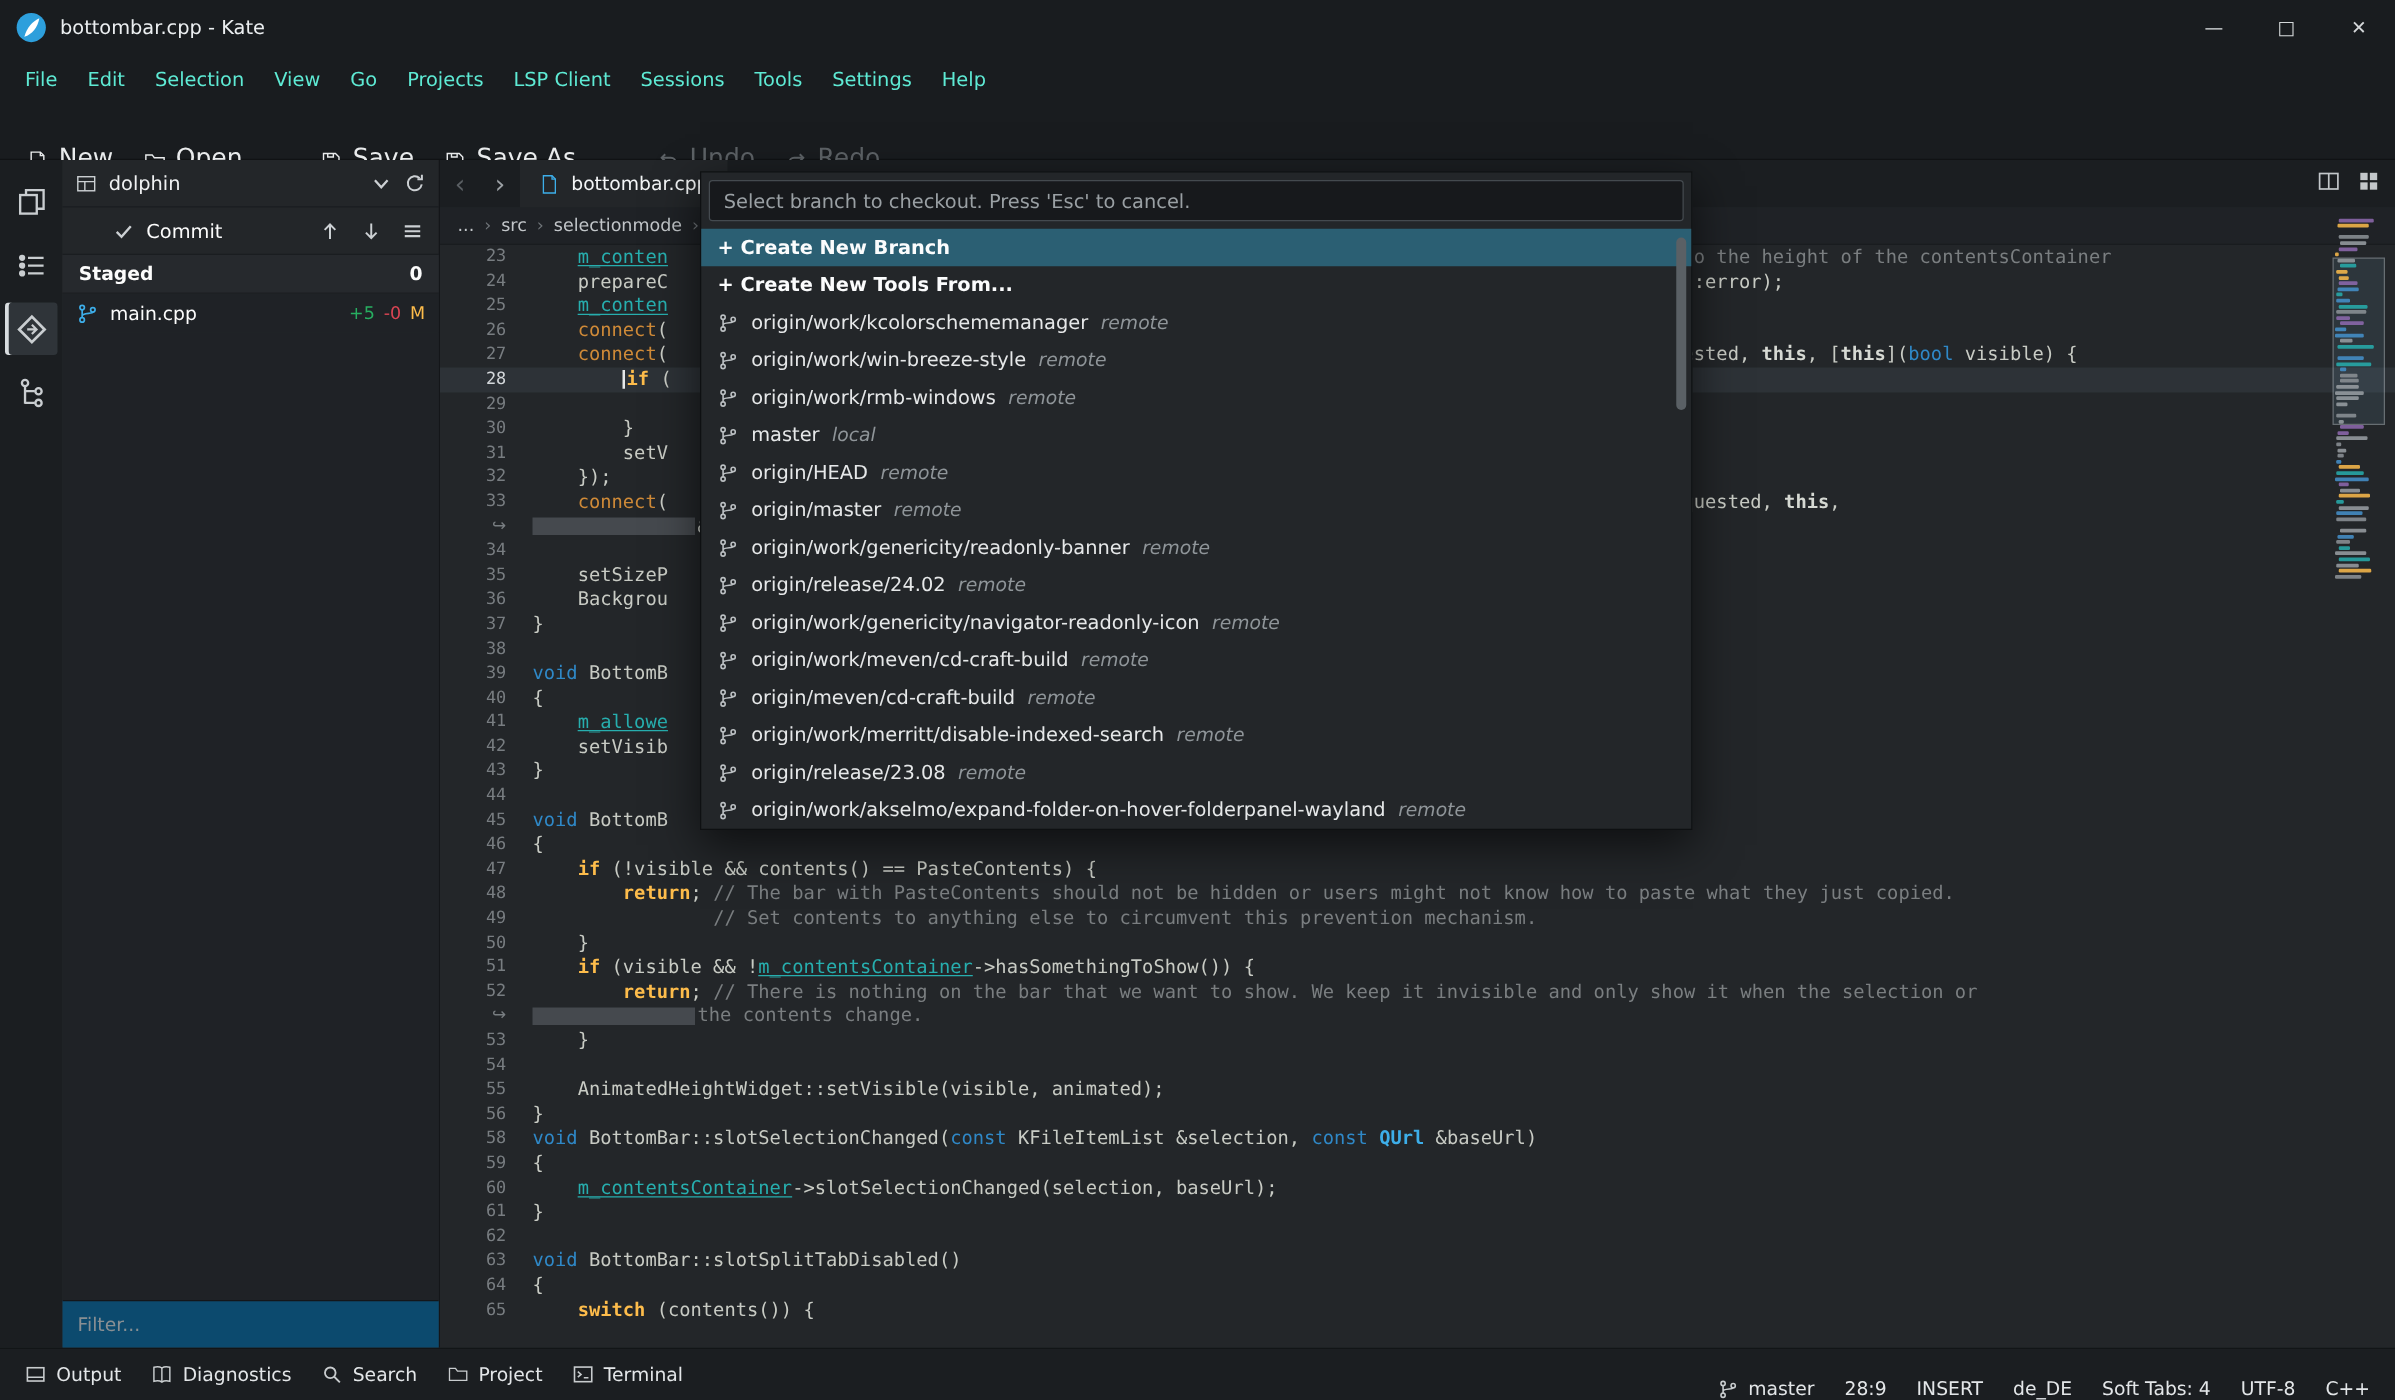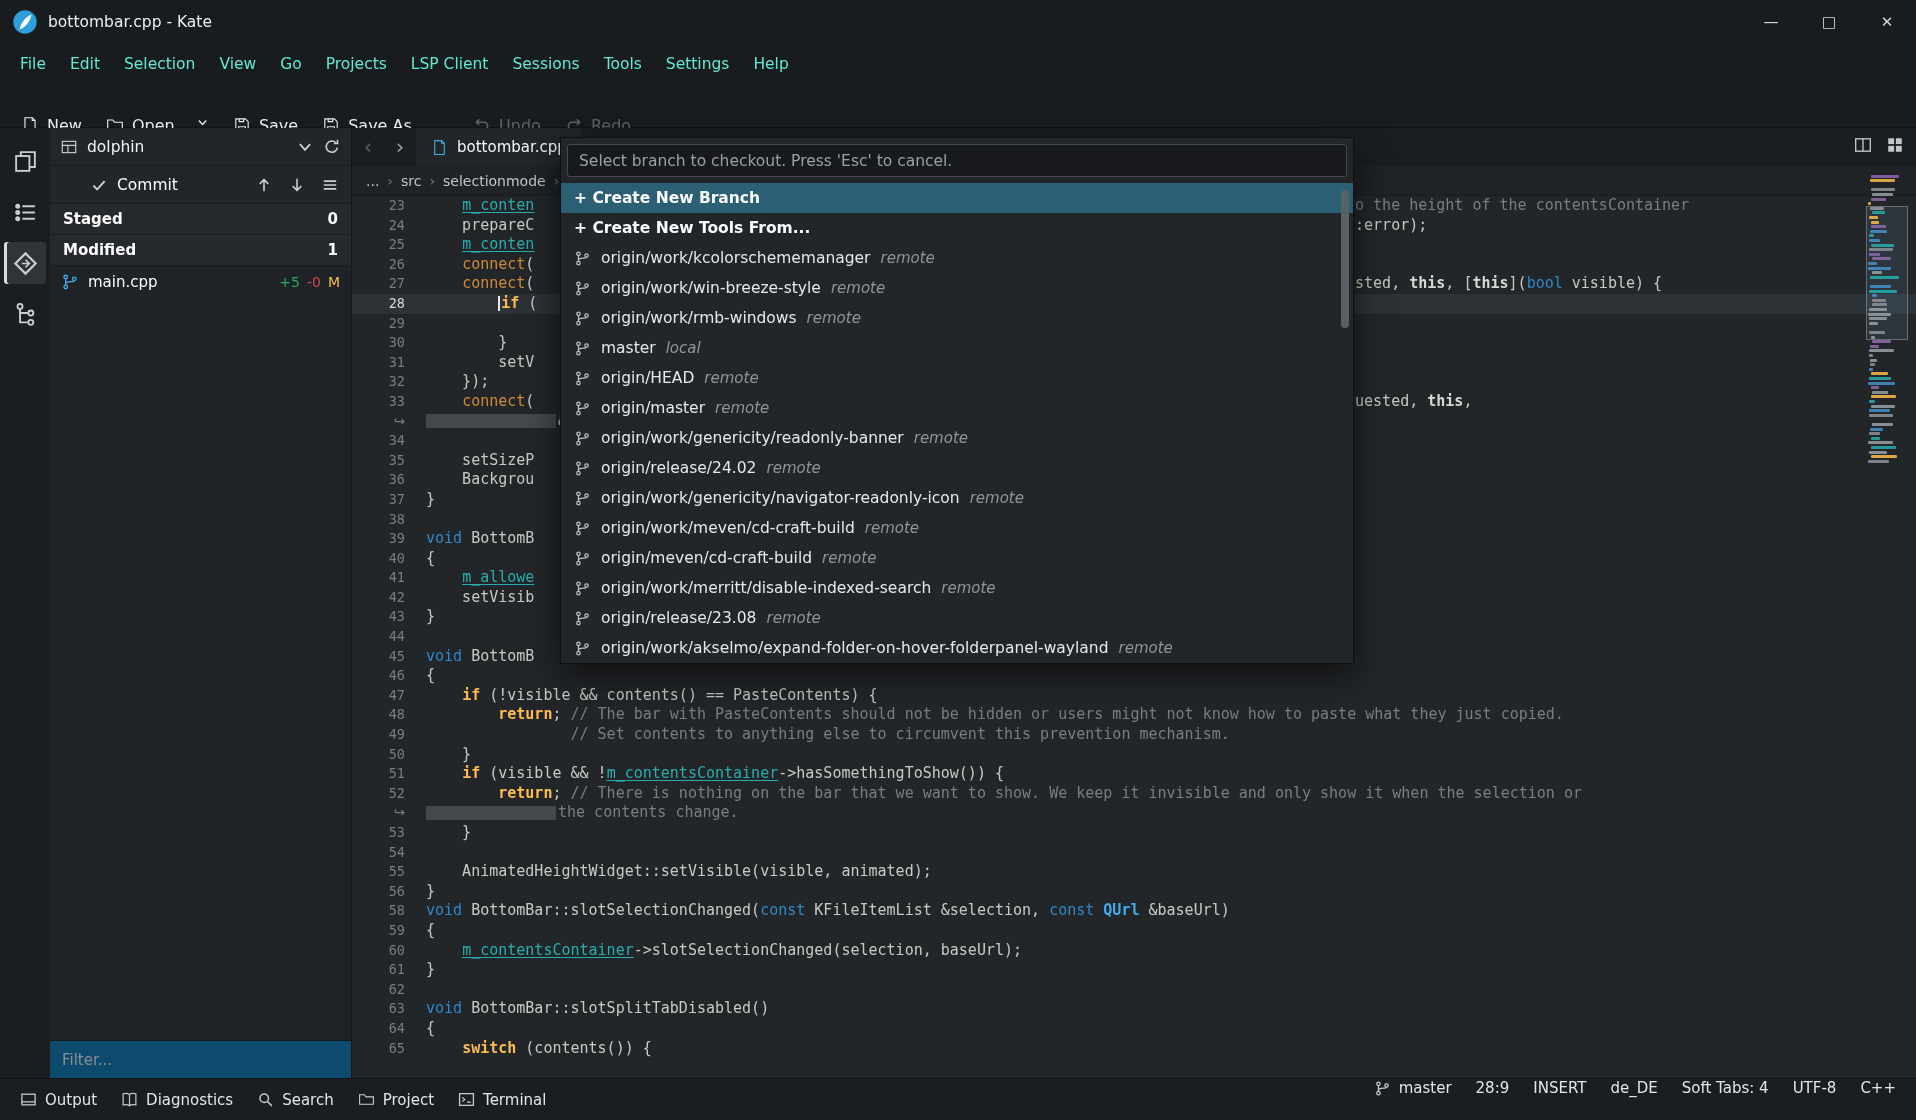--- a/index.html
+++ b/index.html
@@ -15,22 +15,22 @@
   .winbtn { width:58px; height:100%; display:flex; align-items:center; justify-content:center;
     font-size:15px; color:#d4d7d9; }
 
   
   .menubar { height:40px; display:flex; align-items:center; background:#191c1f; padding-left:8px; }
   .menu-item { padding:0 12px; line-height:40px; font-size:15.5px; color:#5eead4; }
 
   
   .toolbar { height:44px; display:flex; align-items:center; background:#191c1f;
     padding-left:10px; gap:2px; border-bottom:1px solid #101214; }
-  .tb-btn { display:flex; align-items:flex-start; gap:8px; padding:7px 11px; border-radius:3px;
-    color:#e9ebec; font-size:16px;margin-top:40px; }
+  .tb-btn { display:flex; align-items:flex-end; gap:8px; padding:7px 11px; border-radius:3px;
+    color:#e9ebec; font-size:20px;margin-top:40px; }
   .tb-btn.gap { margin-left:22px; }
   .tb-btn.disabled { color:#5d6266; }
   .tb-btn span[data-icon] { display:flex; }
   .tb-btn svg { width:18px; height:18px; }
   .tb-chev svg { width:13px !important; height:13px !important; margin-left:-2px; }
 
   
   .main { display:flex; height:950px; position:relative; background:#232629; }
 
   .iconstrip { width:50px; background:#1b1e21; padding-top:12px; display:flex;
@@ -129,21 +129,21 @@
   .prow.action { font-weight:bold; color:#fbfcfd; }
   .prow.selected { background:#2b5f73; }
   .prow .picon { display:flex; color:#bcc0c3; flex:0 0 auto; }
   .prow svg { width:17px; height:17px; }
   .prow .tag { font-style:italic; color:#8f9599; font-size:15px; }
   .popup-scroll { position:absolute; right:4px; top:52px; width:8px; height:138px;
     background:#5a6065; border-radius:4px; }
 
   
   .statusbar { height:42px; background:#1b1e21; border-top:1px solid #111315;
-    display:flex; align-items:flex-start; padding:0 8px; font-size:15px; }
+    display:flex; align-items:flex-end; padding:0 8px; font-size:15px; }
   .sb-item { display:flex; align-items:center; gap:8px; padding:0 12px; height:100%;
     color:#e3e6e8; }
   .sb-item span[data-icon] { display:flex; color:#c8ccce; }
   .sb-item svg { width:17px; height:17px; }
   .sb-right { margin-left:auto; display:flex; }
 </style>
 </head>
 <body>
 
 <div class="titlebar">
@@ -322,24 +322,20 @@
         <span class="gp-ic" data-icon="burger">
             <svg viewBox="0 0 16 16" fill="none" stroke="currentColor" stroke-width="1.5">
               <path d="M2.5 4.5h11M2.5 8h11M2.5 11.5h11"></path>
             </svg>
           </span>
       </div>
     </div>
     <div class="gp-sec">
       <span>Staged</span>
       <span class="cnt">0</span>
-    </div>
-    <div class="gp-sec">
-      <span>Modified</span>
-      <span class="cnt">1</span>
     </div>
     <div class="gp-file">
       <span class="gp-ic" data-icon="branch">
           <svg viewBox="0 0 16 16" fill="none" stroke="currentColor" stroke-width="1.2">
             <circle cx="4.2" cy="3.6" r="1.6"></circle>
             <circle cx="4.2" cy="12.4" r="1.6"></circle>
             <circle cx="11.8" cy="5.2" r="1.6"></circle>
             <path d="M4.2 5.2v5.6M4.2 9.6c0-2.8 7.6-1.2 7.6-2.8"></path>
           </svg>
         </span>

